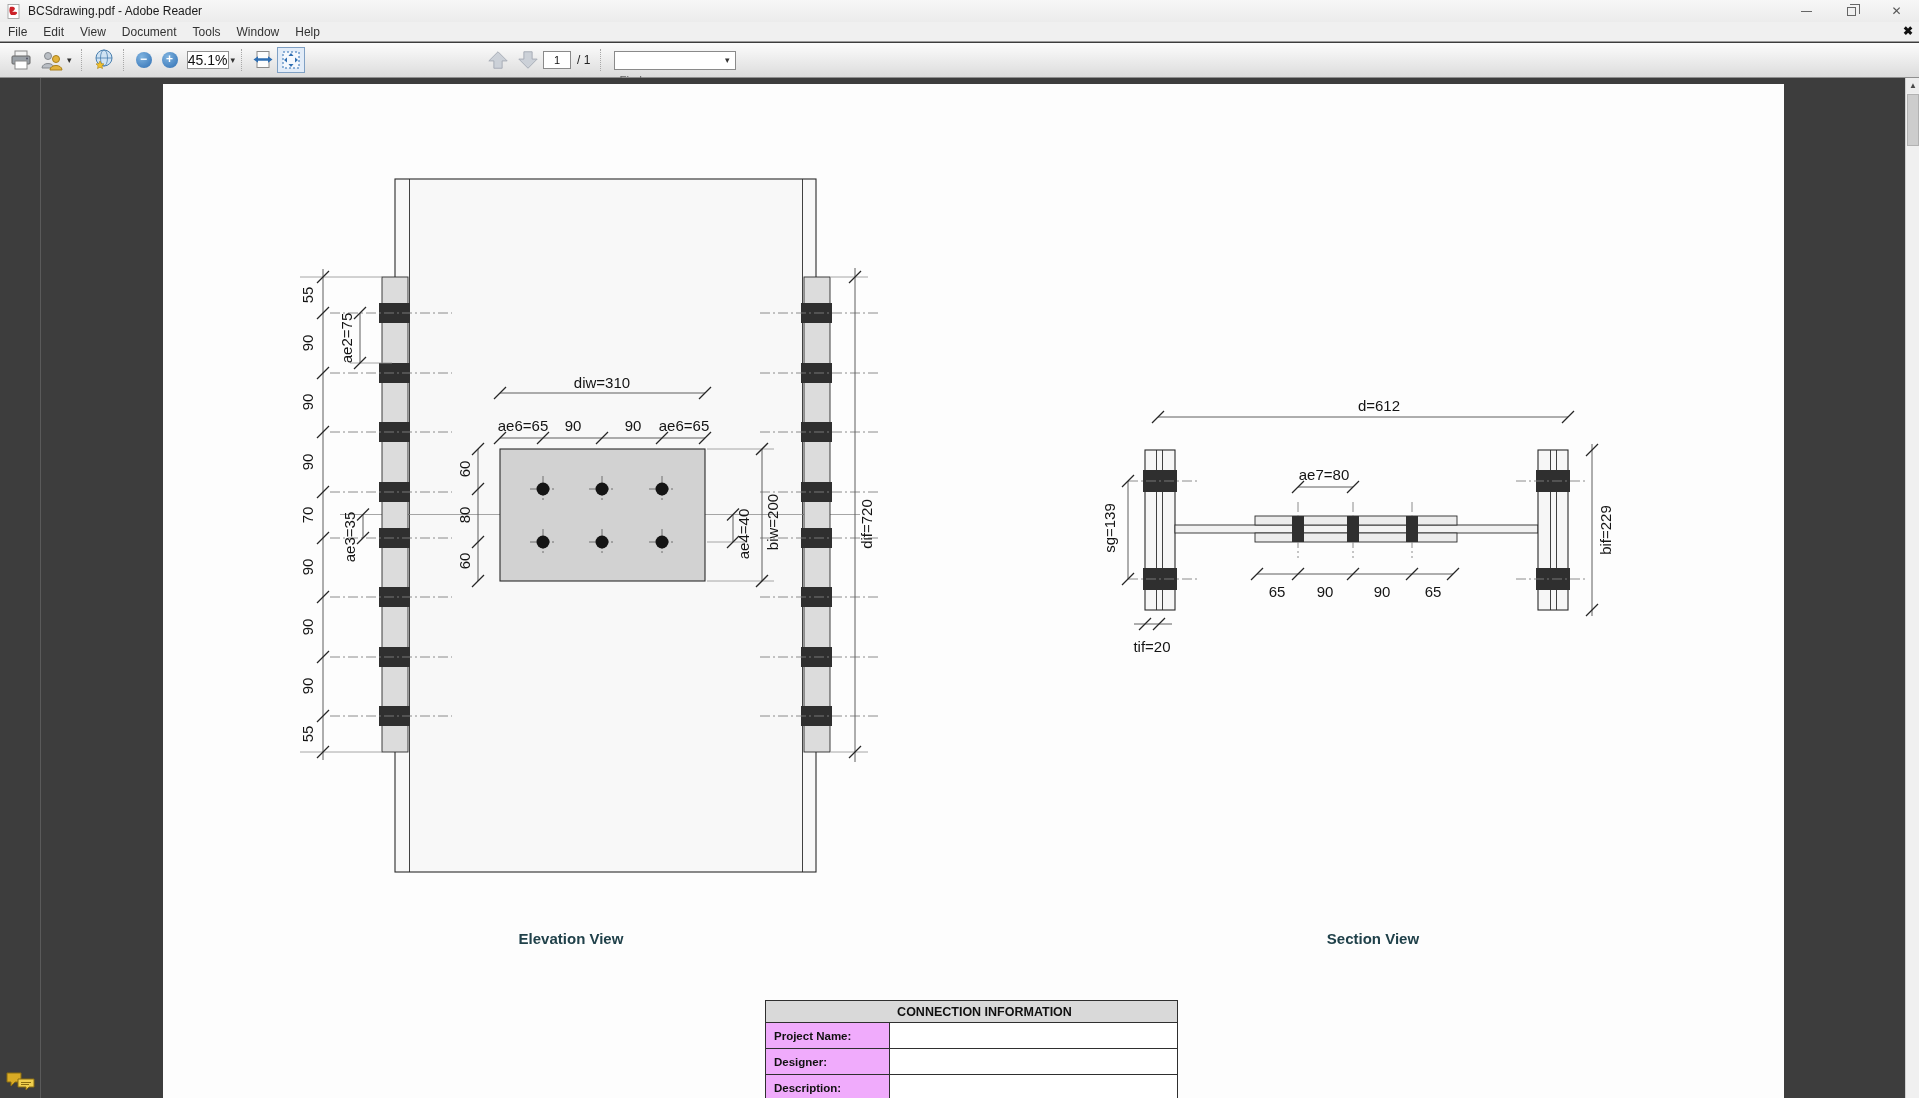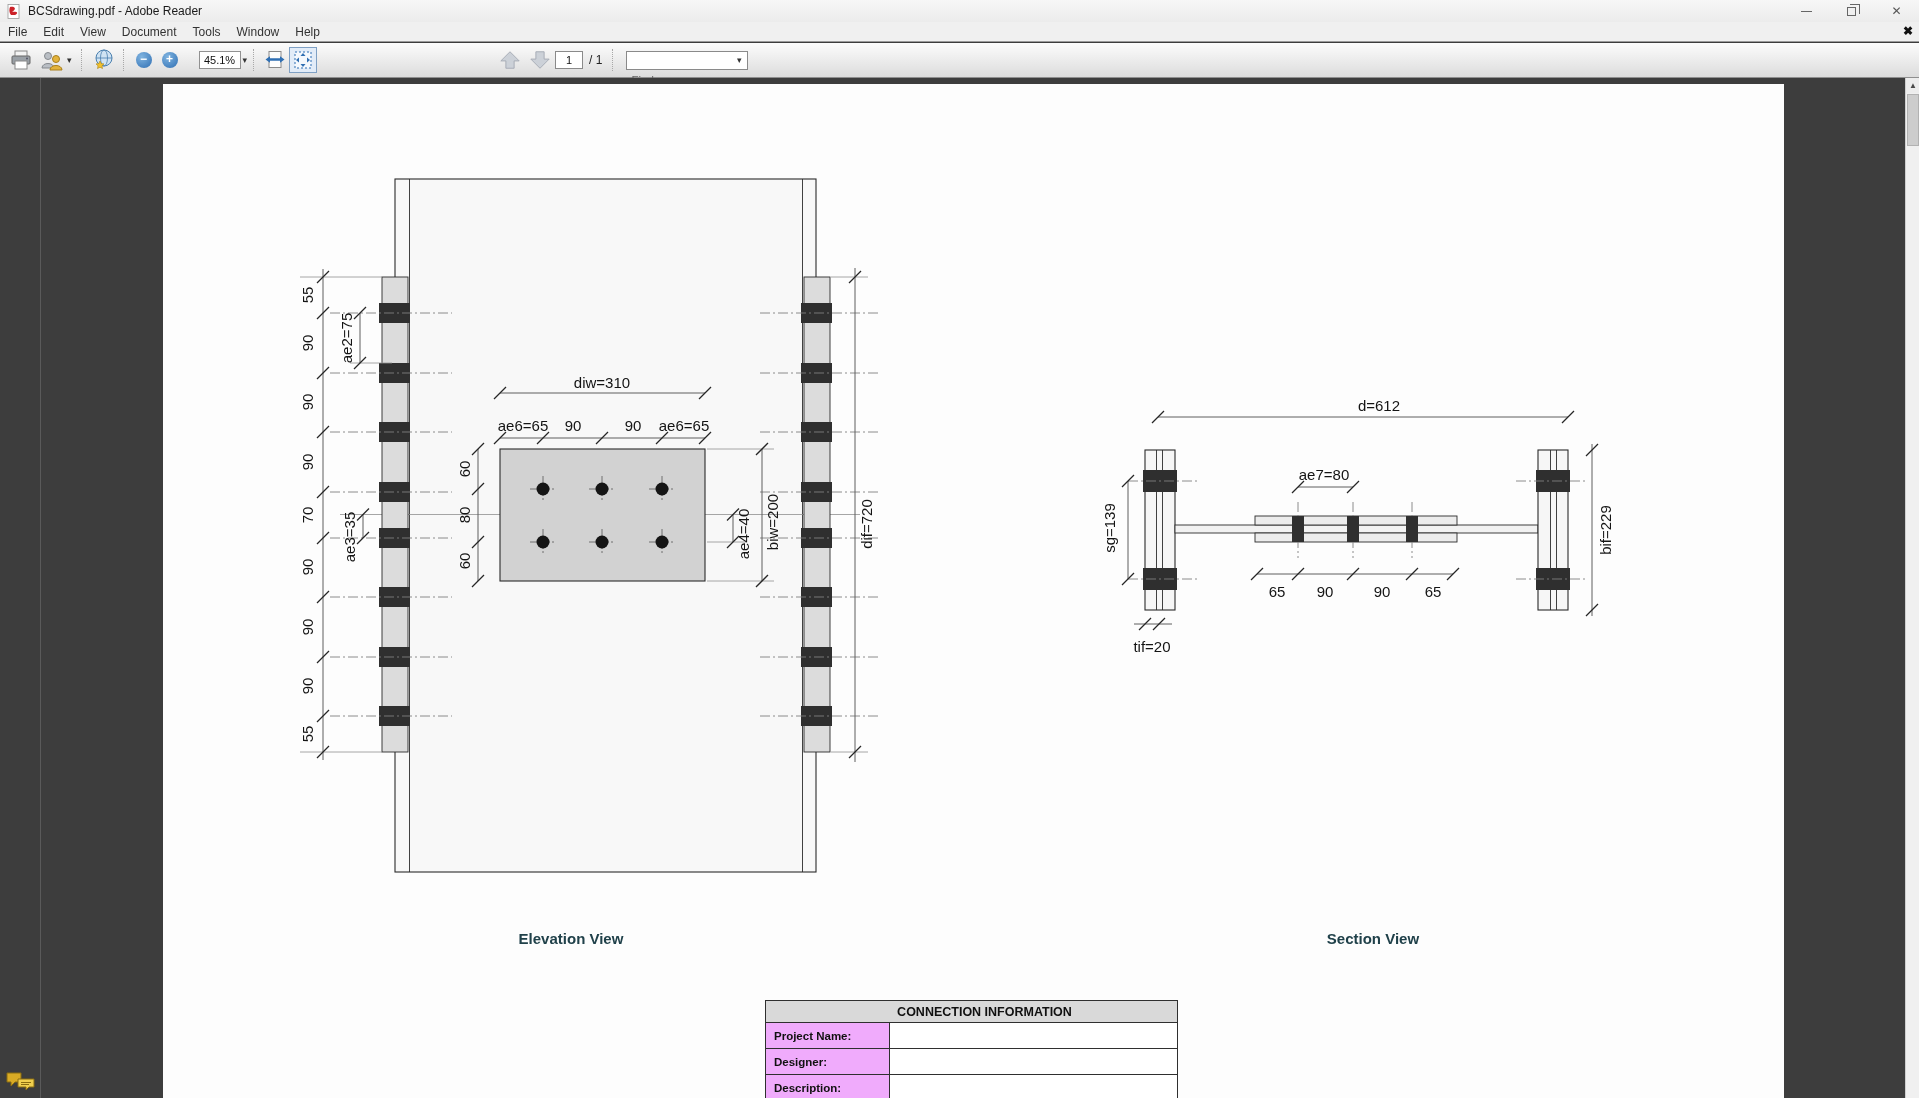--- a/index.html
+++ b/index.html
@@ -26,21 +26,21 @@
 
   .toolbar { position:absolute; left:0; top:43px; width:1919px; height:35px;
     background:linear-gradient(#fcfcfc,#dcdcdc); border-bottom:1px solid #8f8f8f;
     display:flex; align-items:center; padding-left:6px; }
   .grip { width:4px; height:22px; border-left:1px dotted #a8a8a8; margin:0 4px; }
   .tbtn { height:28px; display:flex; align-items:center; justify-content:center; padding:0 3px; }
   .zoomcircle { width:16px; height:16px; border-radius:50%;
     background:radial-gradient(circle at 35% 30%, #7fb3e0, #2f6fb3); color:#fff;
     font-size:12px; font-weight:bold; line-height:15px; text-align:center; margin:0 2px; }
   .zoombox { width:42px; height:18px; background:#fff; border:1px solid #919191;
-    font-size:11px; color:#111; text-align:center; line-height:17px; margin-left:16px; }
+    font-size:14px; color:#111; text-align:center; line-height:17px; margin-left:4px; }
   .dropdown-arrow { font-size:9px; color:#333; margin:0 2px; }
   .fitpage-sel { border:1px solid #7fa0c4; background:#e2ecf8; padding:1px 2px; height:26px;
     display:flex; align-items:center; }
   .pagebox { width:28px; height:18px; background:#fff; border:1px solid #8a8a8a;
     font-size:11px; color:#111; text-align:center; line-height:17px; }
   .pagecount { font-size:12px; color:#222; margin-left:6px; }
   .findbox { width:122px; height:19px; background:#fff; border:1px solid #8a8a8a;
     display:flex; align-items:center; justify-content:space-between; padding:0 4px; margin-left:6px;}
   .findbox .findtext { font-size:11.5px; color:#666;margin-top:40px; }
 

